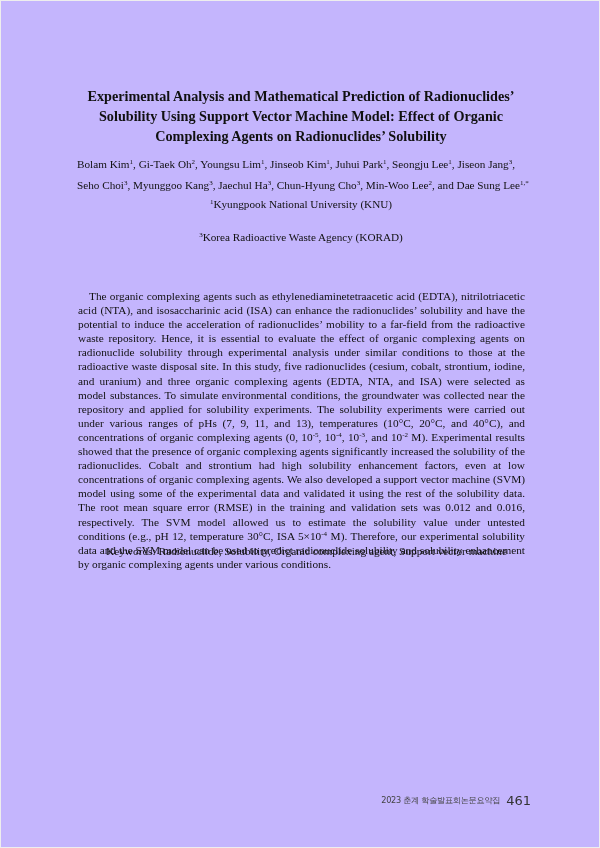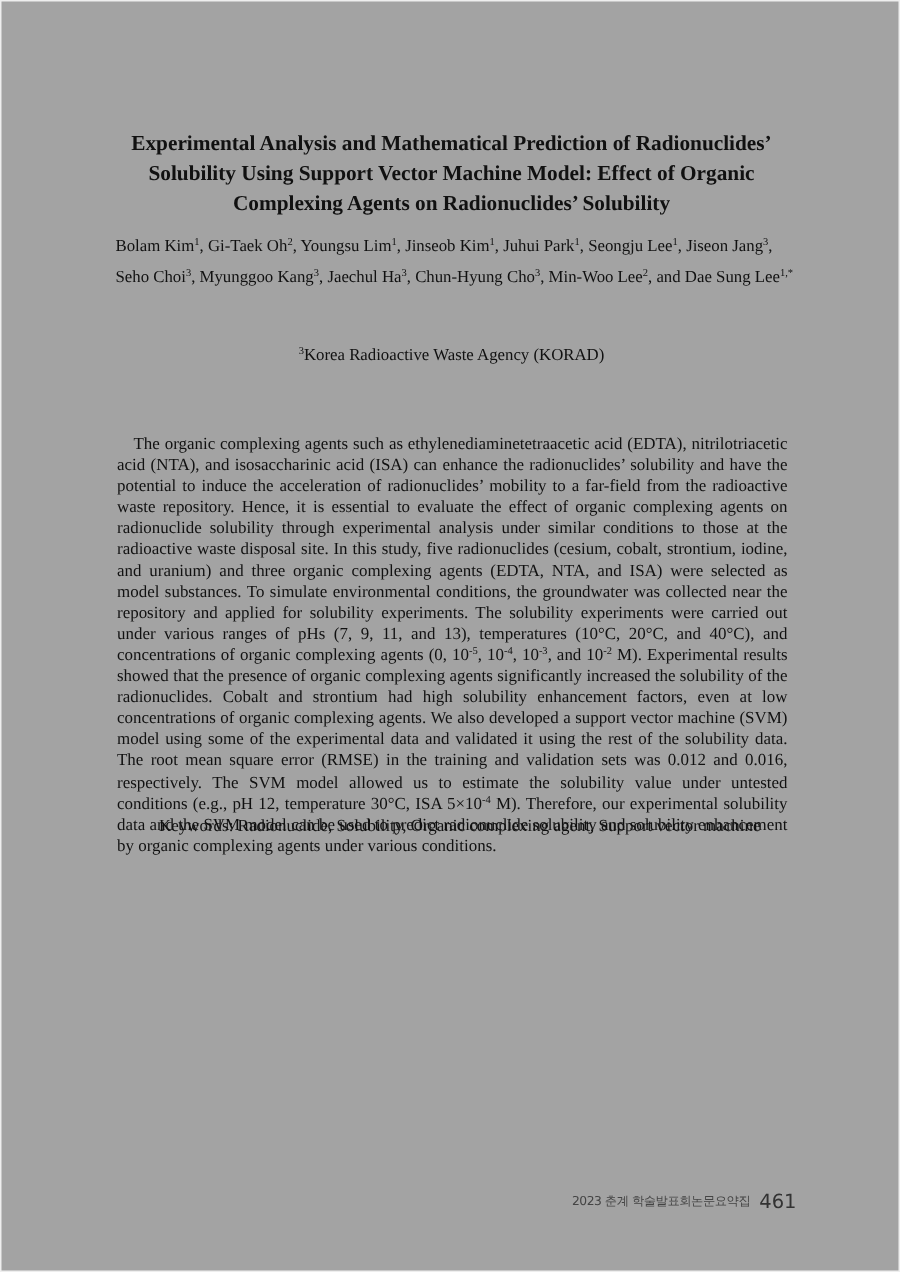--- a/index.html
+++ b/index.html
@@ -13,21 +13,21 @@
       position: relative;
       overflow: hidden;
       font-family: "Liberation Serif", "DejaVu Serif", serif;
       color: #111;
     }
     .page {
       position: absolute;
       left: 0; top: 0;
       width: 598px; height: 846px;
       border: 1px solid #eeeeee;
-      background: #a3a3a3;
+      background: #c4b5fd;
     }
     .title {
       position: absolute;
       left: 60px; top: 85px;
       width: 480px;
       text-align: center;
       font-weight: bold;
       font-size: 14.2px;
       line-height: 20px;
       color: #111;
@@ -96,20 +96,21 @@
 
 <div class="page">
 
   <div class="title">Experimental Analysis and Mathematical Prediction of Radionuclides’ Solubility Using Support Vector Machine Model: Effect of Organic Complexing Agents on Radionuclides’ Solubility</div>
 
   <div class="authors">
     <span><span>Bolam Kim</span><sup>1</sup><span>, </span></span><span><span>Gi-Taek Oh</span><sup>2</sup><span>, </span></span><span><span>Youngsu Lim</span><sup>1</sup><span>, </span></span><span><span>Jinseob Kim</span><sup>1</sup><span>, </span></span><span><span>Juhui Park</span><sup>1</sup><span>, </span></span><span><span>Seongju Lee</span><sup>1</sup><span>, </span></span><span><span>Jiseon Jang</span><sup>3</sup><span>,</span></span><br>
     <span><span>Seho Choi</span><sup>3</sup><span>, </span></span><span><span>Myunggoo Kang</span><sup>3</sup><span>, </span></span><span><span>Jaechul Ha</span><sup>3</sup><span>, </span></span><span><span>Chun-Hyung Cho</span><sup>3</sup><span>, </span></span><span><span>Min-Woo Lee</span><sup>2</sup><span>, and </span></span><span><span>Dae Sung Lee</span><sup>1,*</sup><span></span></span>
   </div>
 
+  <div class="affil" style="top:196px;"><sup>1</sup><span>Kyungpook National University (KNU)</span></div>
   <div class="affil" style="top:229px;"><sup>3</sup><span>Korea Radioactive Waste Agency (KORAD)</span></div>
 
   <div class="abstract"><span>The organic complexing agents such as ethylenediaminetetraacetic acid (EDTA), nitrilotriacetic acid (NTA), and isosaccharinic acid (ISA) can enhance the radionuclides’ solubility and have the potential to induce the acceleration of radionuclides’ mobility to a far-field from the radioactive waste repository. Hence, it is essential to evaluate the effect of organic complexing agents on radionuclide solubility through experimental analysis under similar conditions to those at the radioactive waste disposal site. In this study, five radionuclides (cesium, cobalt, strontium, iodine, and uranium) and three organic complexing agents (EDTA, NTA, and ISA) were selected as model substances. To simulate environmental conditions, the groundwater was collected near the repository and applied for solubility experiments. The solubility experiments were carried out under various ranges of pHs (7, 9, 11, and 13), temperatures (10°C, 20°C, and 40°C), and concentrations of organic complexing agents (0, 10</span><sup>-5</sup><span>, 10</span><sup>-4</sup><span>, 10</span><sup>-3</sup><span>, and 10</span><sup>-2</sup><span> M). Experimental results showed that the presence of organic complexing agents significantly increased the solubility of the radionuclides. Cobalt and strontium had high solubility enhancement factors, even at low concentrations of organic complexing agents. We also developed a support vector machine (SVM) model using some of the experimental data and validated it using the rest of the solubility data. The root mean square error (RMSE) in the training and validation sets was 0.012 and 0.016, respectively. The SVM model allowed us to estimate the solubility value under untested conditions (e.g., pH 12, temperature 30°C, ISA 5×10</span><sup>-4</sup><span> M). Therefore, our experimental solubility data and the SVM model can be used to predict radionuclide solubility and solubility enhancement by organic complexing agents under various conditions.</span></div>
 
   <div class="keywords"><b>Keywords:</b><span> Radionuclide, Solubility, Organic complexing agent, Support vector machine</span></div>
 
   <div class="footer">
     <span class="journal">2023 춘계 학술발표회논문요약집</span><span class="page-num">461</span>
   </div>
 

